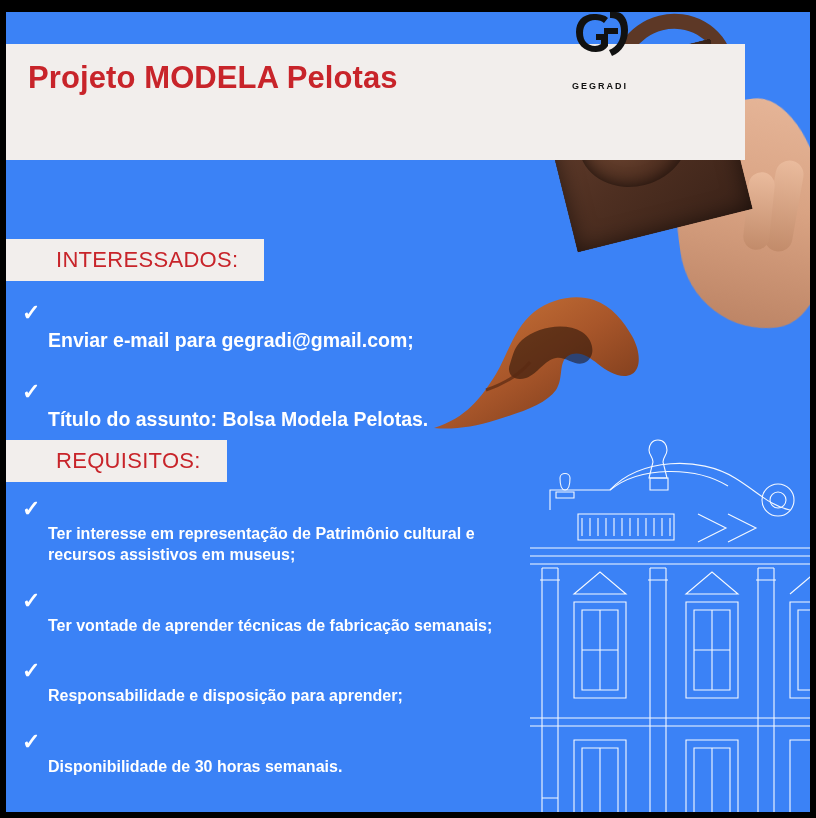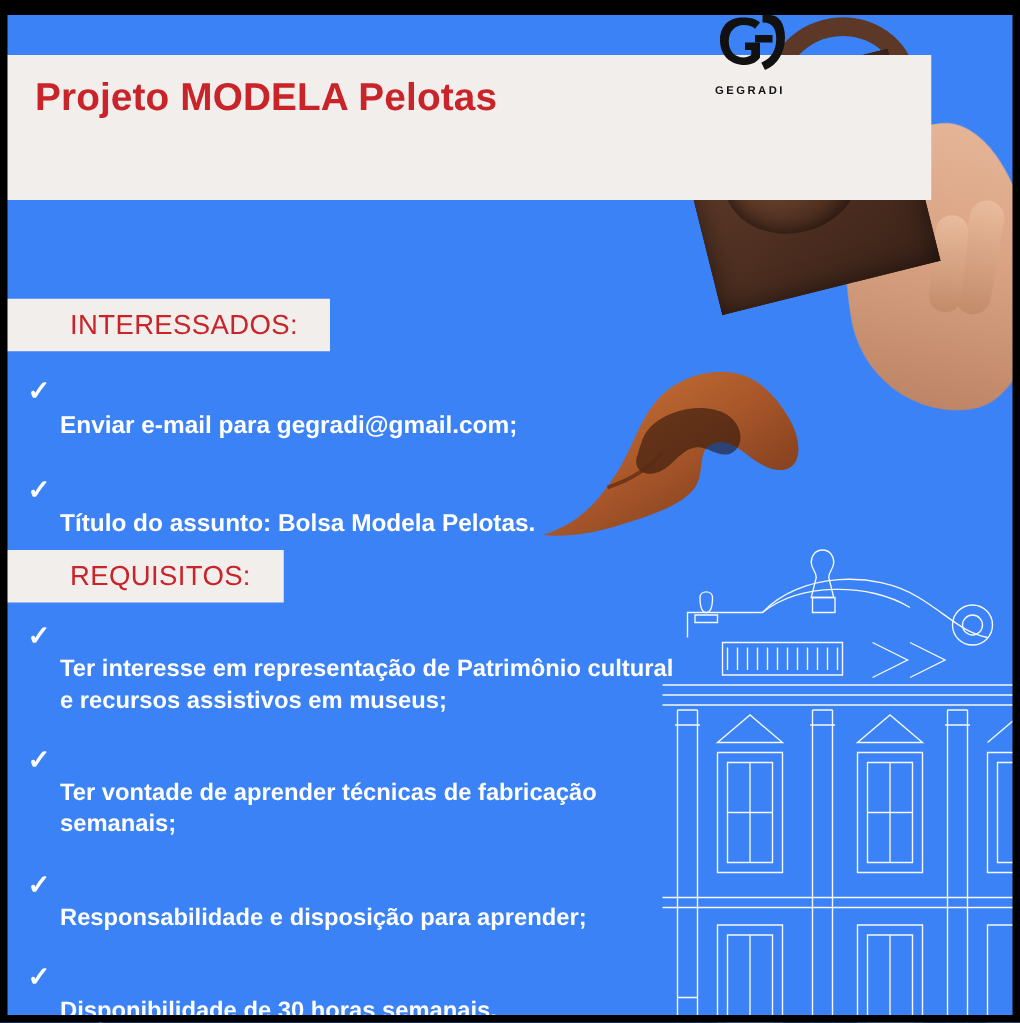--- a/index.html
+++ b/index.html
@@ -119,21 +119,21 @@
   }
   .logo-mark {
     width: 60px;
     height: 52px;
     margin: 0 auto;
   }
   .logo-text {
     font-size: 9px;
     letter-spacing: 2px;
     font-weight: bold;
-    margin-top: 2px;
+    margin-top: 17px;
   }
 
   .section-tag {
     position: absolute;
     left: 0;
     background: #f2eeec;
     color: #c8242a;
     font-size: 22px;
     font-weight: normal;
     padding: 8px 26px 8px 56px;
@@ -165,21 +165,21 @@
     line-height: 1.25;
     color: #fff;
     transform: translateY(-1px);
   }
   .item-text {
     font-size: 19.5px;
     font-weight: bold;
     line-height: 1.3;
     margin-top: 28px;
   }
-  .list-requisitos .item-text { font-size: 19px; }
+  .list-requisitos .item-text { font-size: 16px; }
 
   
   .frame-top, .frame-left, .frame-right, .frame-bottom {
     position: absolute;
     background: #000;
   }
   .frame-top { left:0; top:0; width:816px; height:12px; }
   .frame-left { left:0; top:0; width:6px; height:818px; }
   .frame-right { right:0; top:0; width:6px; height:818px; }
   .frame-bottom { left:0; bottom:0; width:816px; height:6px; }

